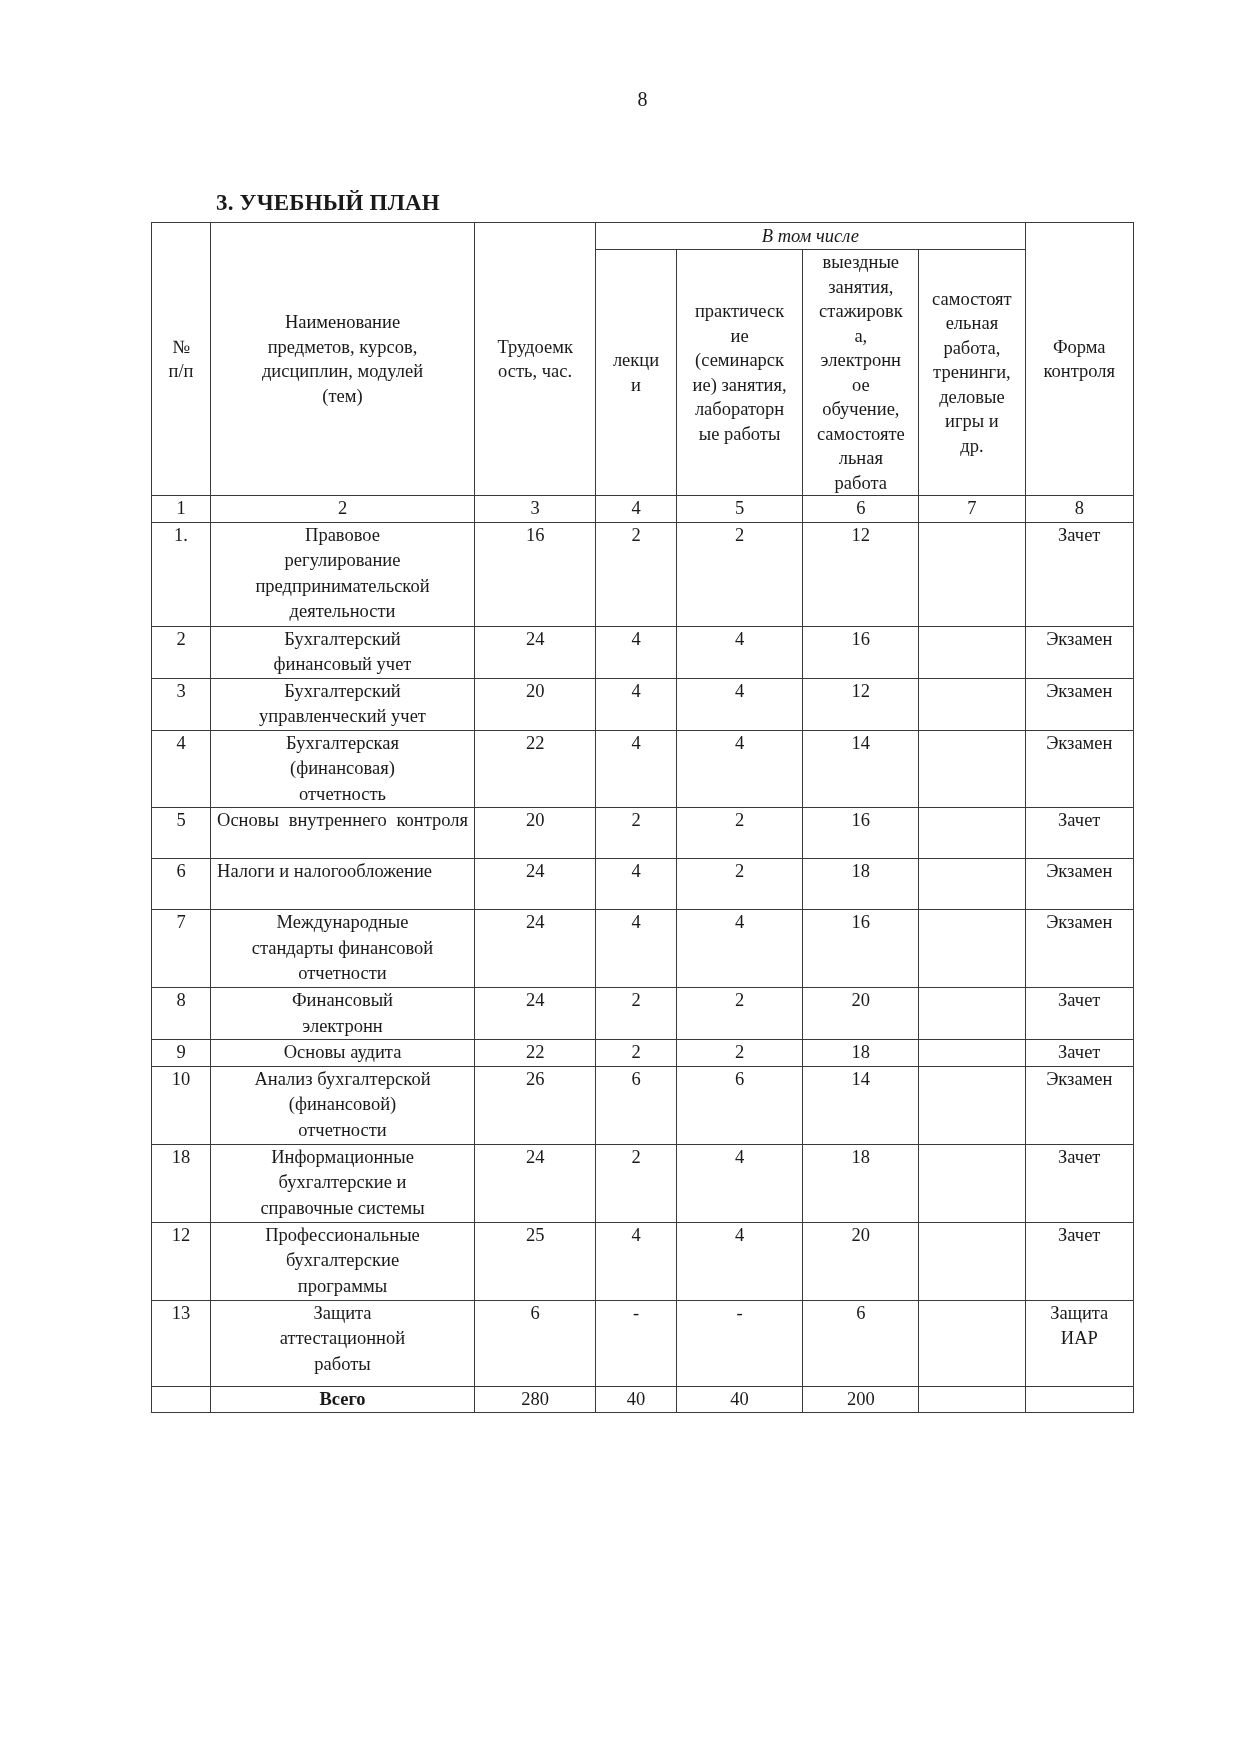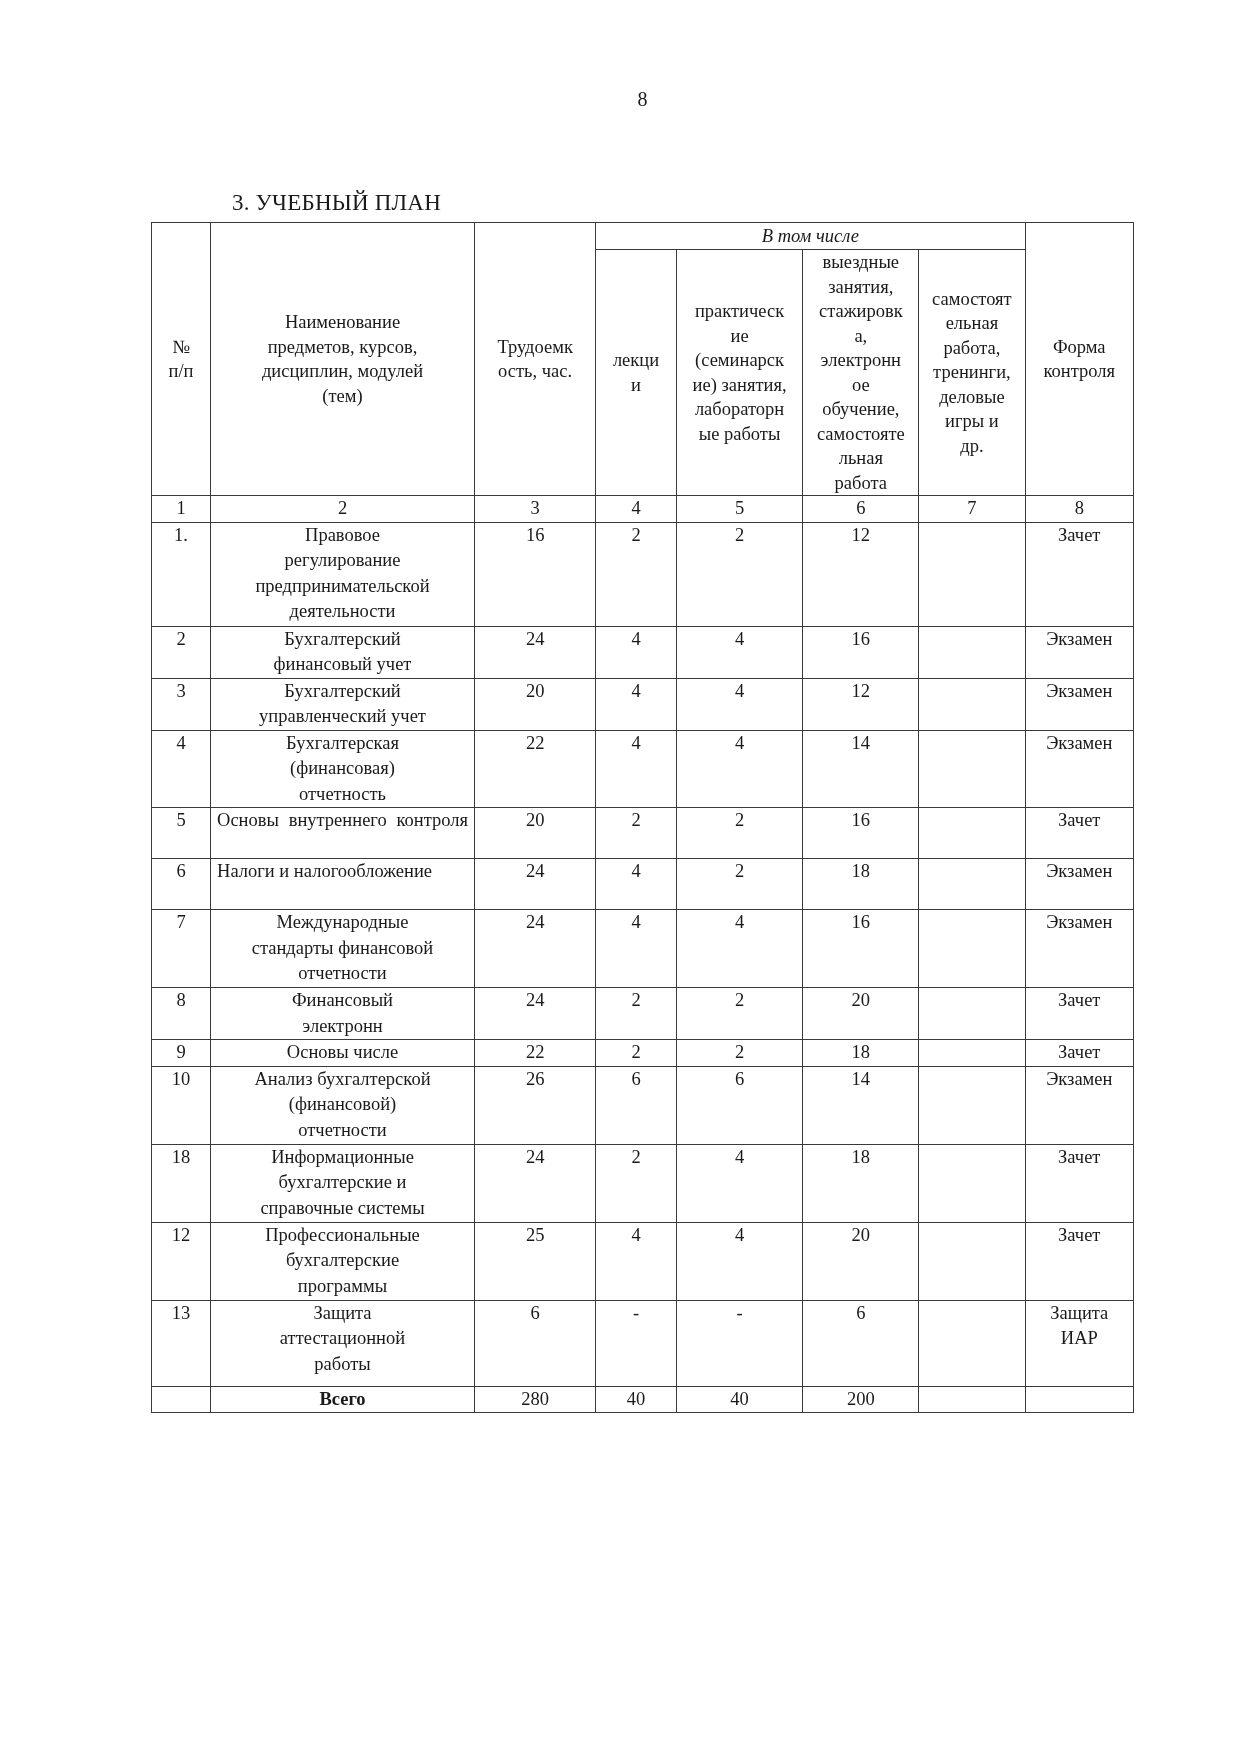--- a/index.html
+++ b/index.html
@@ -5,21 +5,21 @@
   html, body { margin: 0; padding: 0; }
   body {
     width: 1240px; height: 1755px; background: #ffffff; position: relative;
     font-family: "Liberation Serif", "DejaVu Serif", serif; color: #1a1a1a; overflow: hidden;
   }
   .page-number {
     position: absolute; top: 88px; left: 0; width: 1240px; text-align: center;
     font-size: 20px; padding-left: 45px; box-sizing: border-box;
   }
   .title {
-    position: absolute; top: 190px; left: 232px; font-size: 23px; font-weight: normal;
+    position: absolute; top: 190px; left: 216px; font-size: 23px; font-weight: bold;
     letter-spacing: 0.2px;
   }
   table.plan {
     position: absolute; top: 222px; left: 151px; width: 983px;
     border-collapse: collapse; table-layout: fixed; font-size: 18.5px; line-height: 25.5px;
   }
   table.plan td, table.plan th {
     border: 1.5px solid #3a3a3a; padding: 0 6px; vertical-align: top; font-weight: normal;
   }
   table.plan th { text-align: center; vertical-align: middle; line-height: 24.5px; padding: 0 2px; }
@@ -190,21 +190,21 @@
 электронн</td>
       <td class="c-val">24</td>
       <td class="c-val">2</td>
       <td class="c-val">2</td>
       <td class="c-val">20</td>
       <td class="c-val"></td>
       <td class="c-val multiline">Зачет</td>
     </tr>
     <tr style="height:25px">
       <td class="c-num">9</td>
-      <td class="c-name multiline">Основы числе</td>
+      <td class="c-name multiline">Основы аудита</td>
       <td class="c-val">22</td>
       <td class="c-val">2</td>
       <td class="c-val">2</td>
       <td class="c-val">18</td>
       <td class="c-val"></td>
       <td class="c-val multiline">Зачет</td>
     </tr>
     <tr style="height:78px">
       <td class="c-num">10</td>
       <td class="c-name multiline">Анализ бухгалтерской

